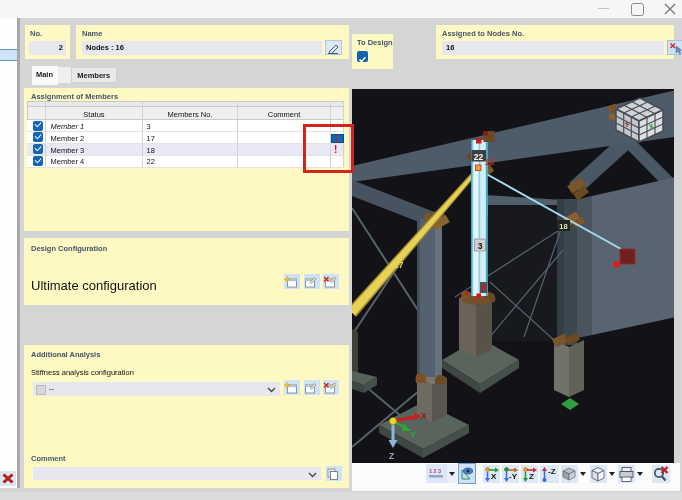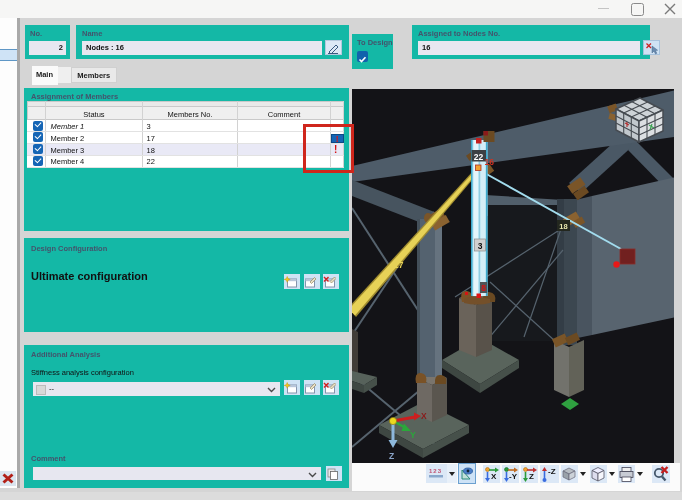--- a/index.html
+++ b/index.html
@@ -1,19 +1,19 @@
 <!DOCTYPE html>
 <html><head>
 <meta charset="utf-8">
 <style>
 html,body{margin:0;padding:0;}
 body{width:682px;height:500px;position:relative;overflow:hidden;
   font-family:"Liberation Sans",sans-serif;background:#d5d5d5;}
 .abs{position:absolute;}
-.card{position:absolute;background:#14b8a6;}
+.card{position:absolute;background:#fef9c3;}
 .lbl{color:#44546c;font-weight:bold;font-size:7.5px;}
 .field{position:absolute;background:#e7e7f0;font-size:7.5px;color:#111;}
 .ddbtn{position:absolute;width:16px;height:15px;background:#cfe3f5;}
 .cbx{position:absolute;left:6px;width:10px;height:10px;background:#1565b5;border-radius:2px;}
 .cbx::after{content:"";position:absolute;left:2.2px;top:1.6px;width:4.5px;height:2.8px;border-left:1.6px solid #fff;border-bottom:1.6px solid #fff;transform:rotate(-48deg);}
 .tbn{top:465px;width:17px;height:18px;background:#dce8f6;}
 </style>
 </head>
 <body>
 
@@ -48,21 +48,21 @@
   </div>
 </div>
 <div class="card" style="left:352px;top:34px;width:41px;height:34.5px;">
   <div class="lbl abs" style="left:5px;top:4px;">To Design</div>
   <div class="abs" style="left:5px;top:17px;width:11px;height:11px;background:#1162ac;border-radius:2px;">
     <svg width="11" height="11" viewBox="0 0 11 11">
         <path d="M2.5 5.5 L4.5 7.5 L8.5 3.2" stroke="#fff" stroke-width="1.6" fill="none"></path>
       </svg>
   </div>
 </div>
-<div class="card" style="left:412px;top:24.5px;width:238px;height:34.5px;">
+<div class="card" style="left:436px;top:24.5px;width:238px;height:34.5px;">
   <div class="lbl abs" style="left:6px;top:4px;">Assigned to Nodes No.</div>
   <div class="field" style="left:6px;top:16px;width:222px;height:14px;line-height:14px;padding-left:4px;box-sizing:border-box;font-weight:bold;">16</div>
   <div class="abs" style="left:231px;top:15.5px;width:17px;height:15px;background:#cfe2f4;border:1px solid #a8c2dc;box-sizing:border-box;">
     <svg width="15" height="13" viewBox="0 0 15 13">
         <path d="M8 4 L8 11 L10 9 L11.5 12 L12.8 11.3 L11.4 8.6 L13.6 8.2 Z" fill="#6a8cb0" stroke="#44648a" stroke-width="0.5"></path>
         <path d="M2.5 1.5 L7 6 M7 1.5 L2.5 6" stroke="#cc2222" stroke-width="1.3"></path>
       </svg>
   </div>
 </div>
 
@@ -112,23 +112,23 @@
   <span class="abs" style="left:120px;top:32.8px;">17</span>
   <span class="abs" style="left:120px;top:44.6px;">18</span>
   <span class="abs" style="left:120px;top:56.4px;">22</span>
 
   <div class="abs" style="left:304.5px;top:32.5px;width:12.5px;height:9.5px;background:#1565b5;border:1px solid #0d4a86;box-sizing:border-box;text-align:center;">
     <span style="color:#e01212;font-weight:bold;font-size:8.5px;line-height:8px;display:block;">!</span>
   </div>
   <span class="abs" style="left:307.5px;top:43px;color:#d41414;font-weight:bold;font-size:10px;">!</span>
 </div>
 
-<div class="card" style="left:24px;top:237.5px;width:324.5px;height:94px;">
+<div class="card" style="left:24px;top:237.5px;width:324.5px;height:67px;">
   <div class="lbl abs" style="left:7px;top:6px;">Design Configuration</div>
-  <div class="abs" style="left:7px;top:32px;font-size:11px;font-weight:bold;color:#111;">Ultimate configuration</div>
+  <div class="abs" style="left:7px;top:40px;font-size:13px;font-weight:normal;color:#111;">Ultimate configuration</div>
   <div class="ddbtn" style="left:260px;top:36px;"><svg width="13" height="12" viewBox="0 0 13 12">
         <rect x="3.5" y="3" width="9" height="8" fill="#fff" stroke="#8494ac" stroke-width="1"></rect>
         <rect x="3.5" y="3" width="9" height="2.2" fill="#b8c6da"></rect>
         <path d="M3.2 0.5 L4 2.6 L6.2 3.4 L4 4.2 L3.2 6.3 L2.4 4.2 L0.2 3.4 L2.4 2.6 Z" fill="#f4c81e" stroke="#c89a10" stroke-width="0.5"></path>
       </svg></div>
   <div class="ddbtn" style="left:280px;top:36px;"><svg width="13" height="12" viewBox="0 0 13 12">
         <rect x="1.5" y="3" width="9" height="8" fill="#fff" stroke="#8494ac" stroke-width="1"></rect>
         <rect x="1.5" y="3" width="9" height="2.2" fill="#b8c6da"></rect>
         <path d="M6 6 L10.5 1.5 L12 3 L7.5 7.5 Z" fill="#e8e0c8" stroke="#8a7a4a" stroke-width="0.6"></path>
       </svg></div>

